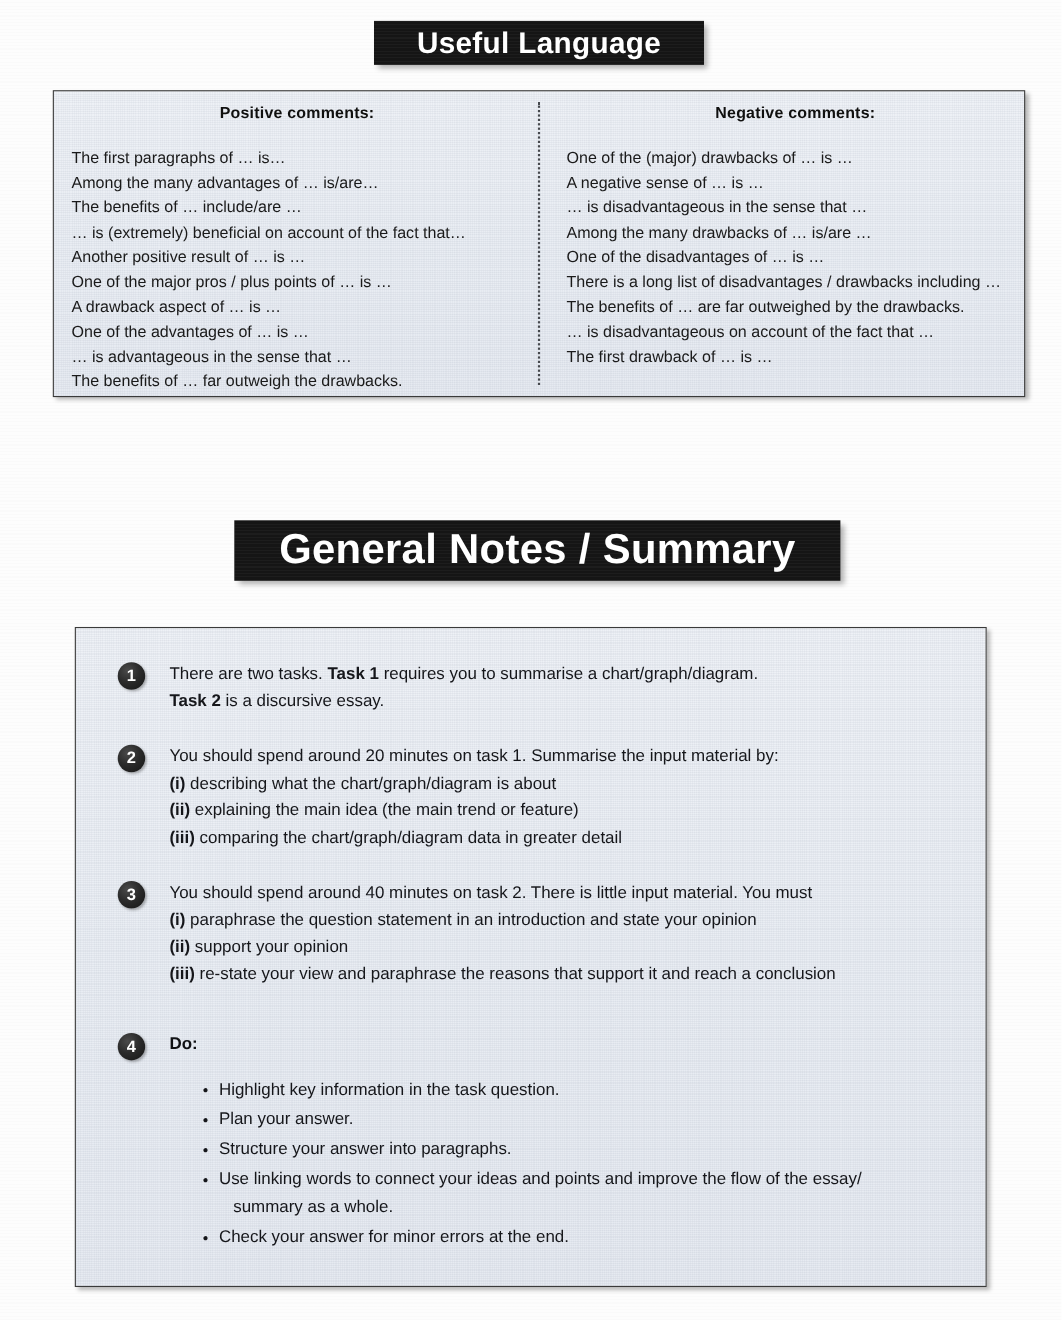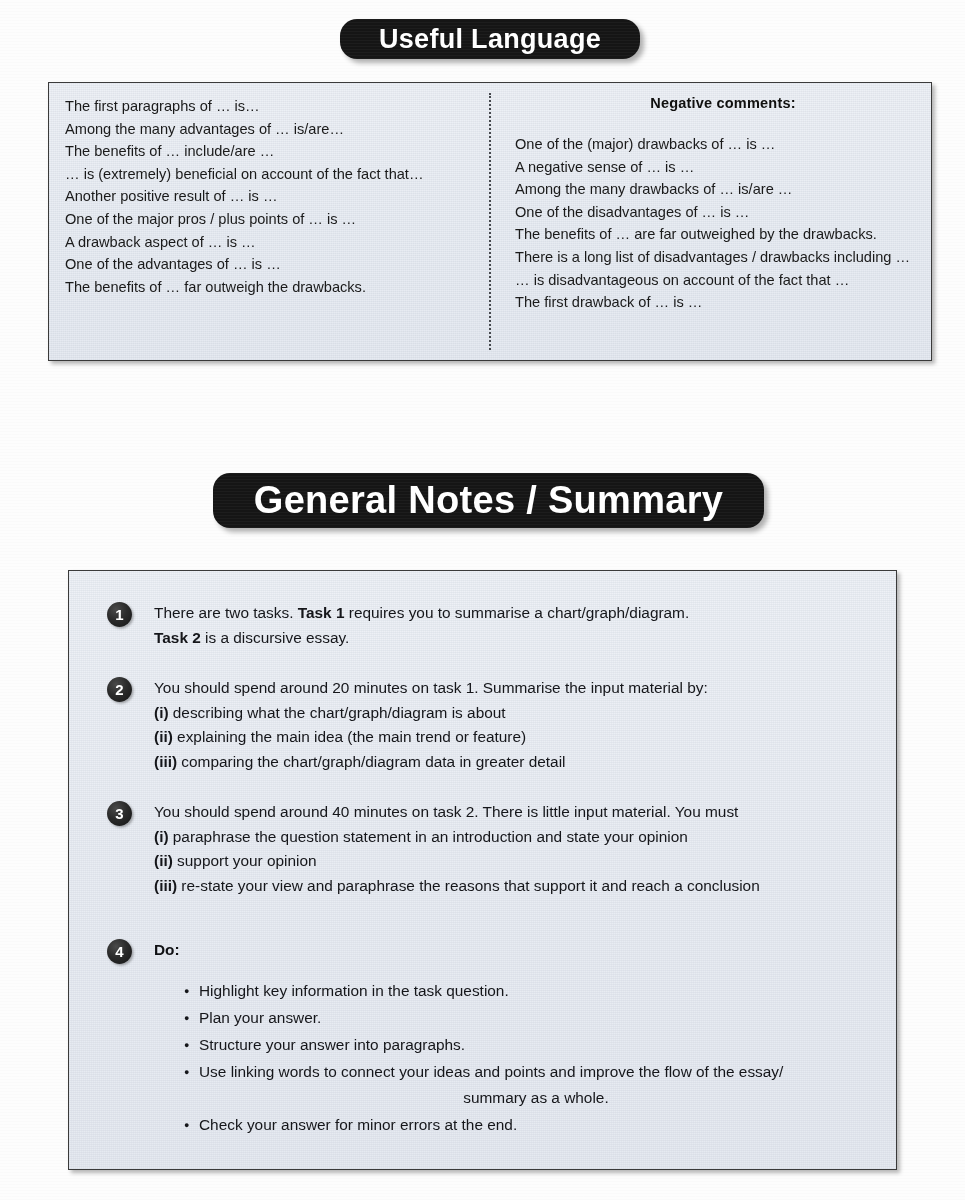--- a/index.html
+++ b/index.html
@@ -26,21 +26,20 @@
     color: #ffffff;
     font-weight: bold;
     text-align: center;
     letter-spacing: 0.3px;
     box-shadow: 4px 4px 5px rgba(0,0,0,0.30);
     display: flex;
     align-items: center;
     justify-content: center;
     background-image:
       repeating-linear-gradient(0deg, rgba(255,255,255,0.035) 0px, rgba(255,255,255,0.035) 1px, rgba(0,0,0,0) 1px, rgba(0,0,0,0) 3px);
-    border-radius: 17px;
   }
   #banner-useful-language {
     left: 340px; top: 19px; width: 300px; height: 40px;
     font-size: 27px;
   }
   #banner-general-notes {
     left: 213px; top: 473px; width: 551px; height: 55px;
     font-size: 38px;
   }
 
@@ -149,60 +148,63 @@
     margin-bottom: 1px;
   }
   .do-list li::before {
     content: "\25CF";
     position: absolute;
     left: 0; top: 0;
     font-size: 9px;
     line-height: 27px;
     color: #15161a;
   }
-  .do-list li .cont { display: block; padding-left: 13px; text-align: center; }
+  .do-list li .cont { display: block; padding-left: 13px; }
 
   
   #note-item-4 { margin-top: 40px; }
 </style>
 </head>
 <body>
 
 <div class="banner" id="banner-useful-language">
   <span>Useful Language</span>
 </div>
 
 <div class="panel" id="panel-useful-language">
   <div class="lang-cols">
 
     <div class="lang-col left">
+      <div class="col-heading">Positive comments:</div>
       <div>
         <div class="lang-line">The first paragraphs of … is…</div>
         <div class="lang-line">Among the many advantages of … is/are…</div>
         <div class="lang-line">The benefits of … include/are …</div>
         <div class="lang-line">… is (extremely) beneficial on account of the fact that…</div>
         <div class="lang-line">Another positive result of … is …</div>
         <div class="lang-line">One of the major pros / plus points of … is …</div>
         <div class="lang-line">A drawback aspect of … is …</div>
         <div class="lang-line">One of the advantages of … is …</div>
+        <div class="lang-line">… is advantageous in the sense that …</div>
         <div class="lang-line">The benefits of … far outweigh the drawbacks.</div>
       </div>
     </div>
 
     <div class="col-divider"></div>
 
     <div class="lang-col right">
       <div class="col-heading">Negative comments:</div>
       <div>
         <div class="lang-line">One of the (major) drawbacks of … is …</div>
         <div class="lang-line">A negative sense of … is …</div>
+        <div class="lang-line">… is disadvantageous in the sense that …</div>
         <div class="lang-line">Among the many drawbacks of … is/are …</div>
         <div class="lang-line">One of the disadvantages of … is …</div>
+        <div class="lang-line">There is a long list of disadvantages / drawbacks including …</div>
         <div class="lang-line">The benefits of … are far outweighed by the drawbacks.</div>
-        <div class="lang-line">There is a long list of disadvantages / drawbacks including …</div>
         <div class="lang-line">… is disadvantageous on account of the fact that …</div>
         <div class="lang-line">The first drawback of … is …</div>
       </div>
     </div>
 
   </div>
 </div>
 
 <div class="banner" id="banner-general-notes">
   <span>General Notes / Summary</span>

